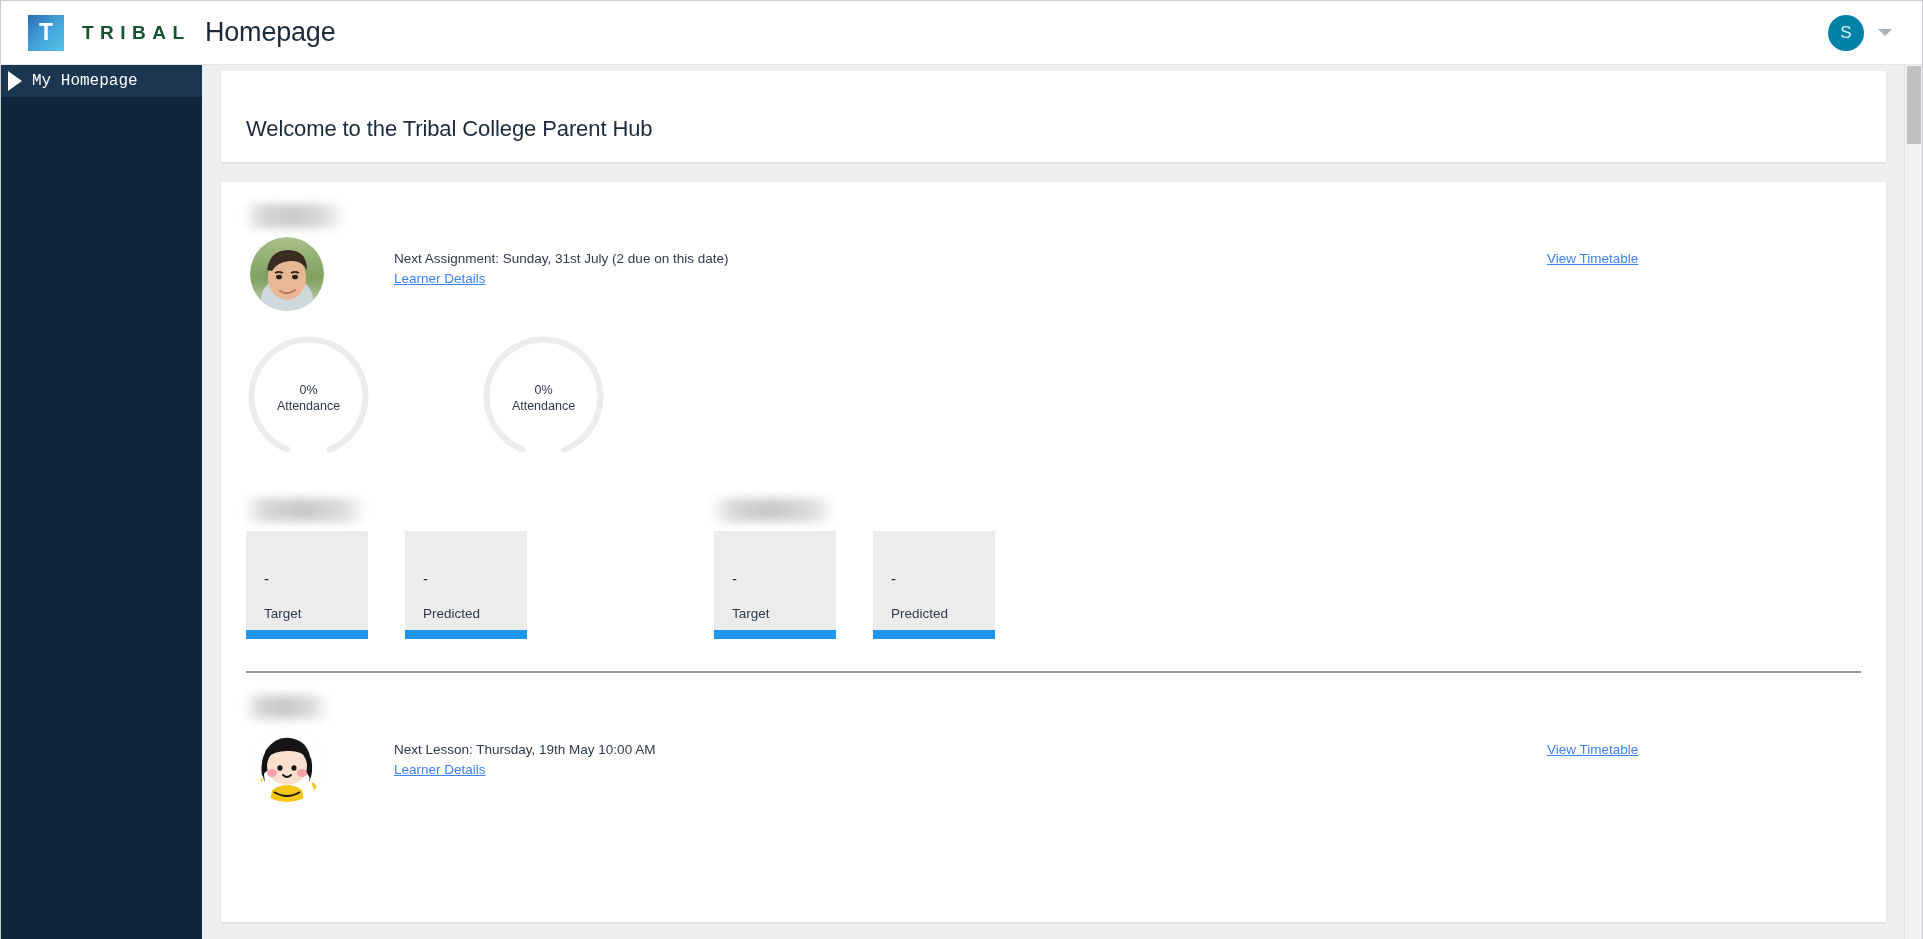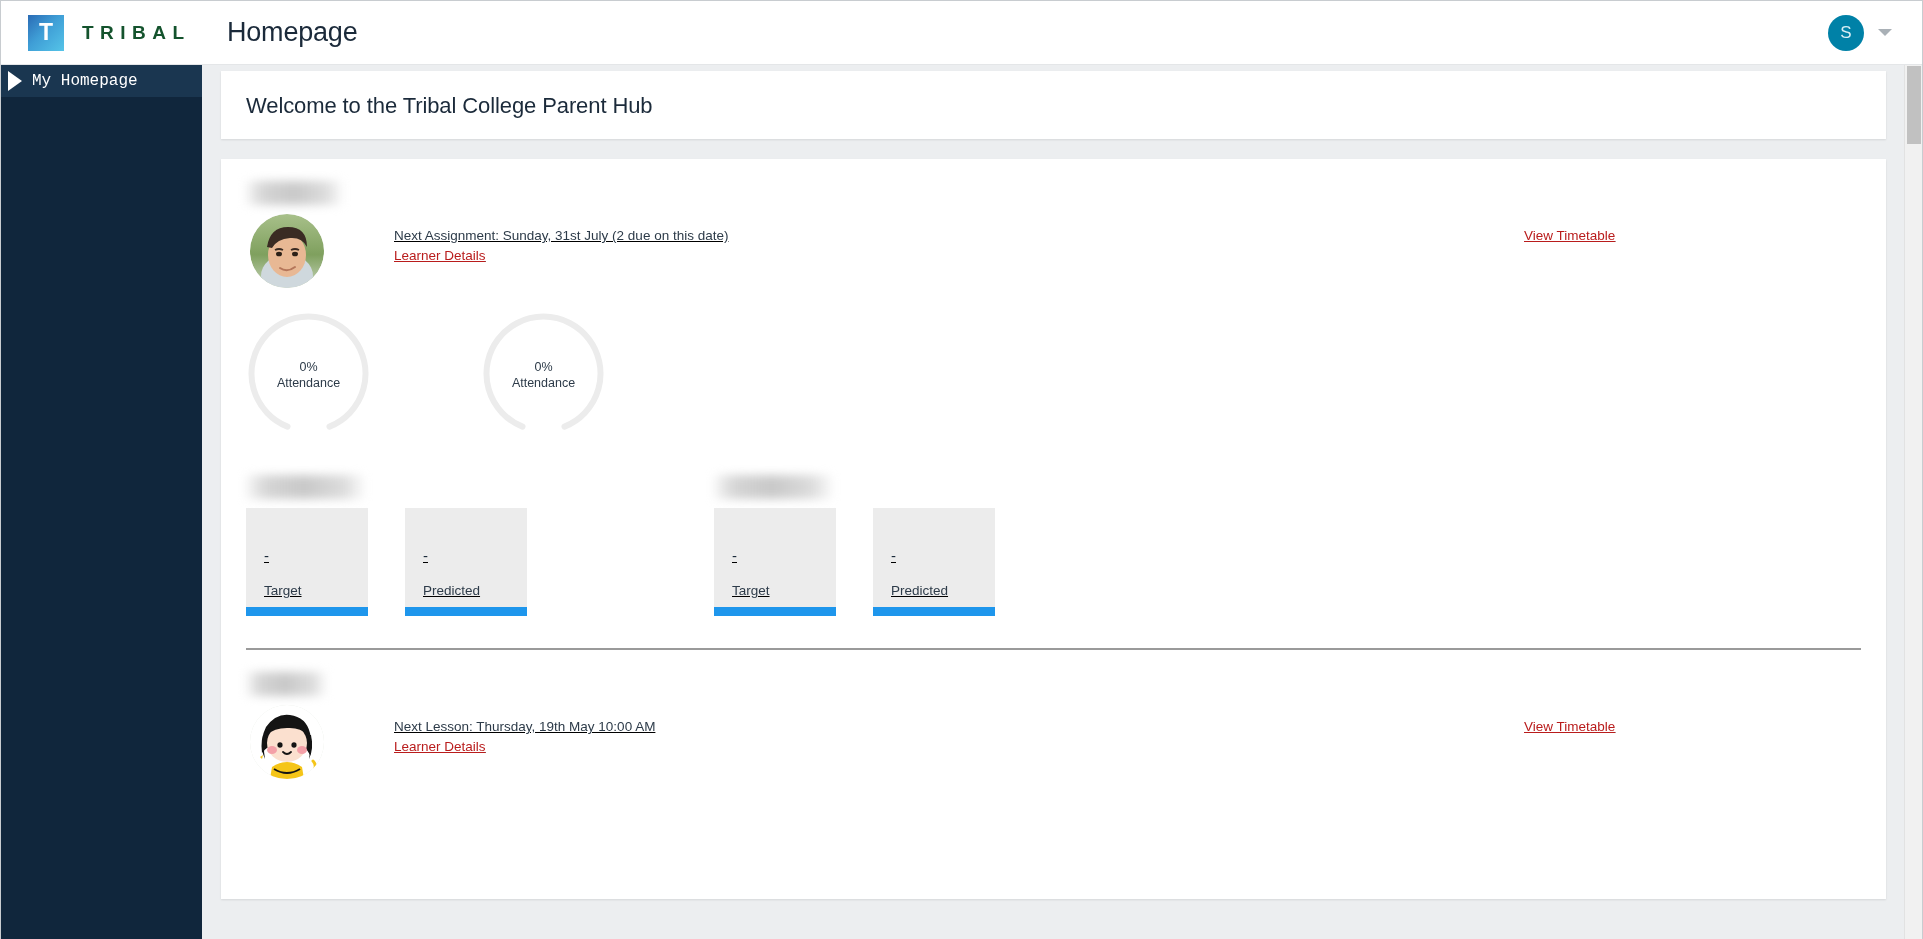--- a/index.html
+++ b/index.html
@@ -45,21 +45,21 @@
     margin-left: 18px;
     font-size: 19px;
     font-weight: 700;
     letter-spacing: 6.5px;
     color: #14532d;
   }
   .page-title {
     font-size: 27px;
     color: #1b2a3a;
     font-weight: 400;
-    margin-left: 25px;
+    margin-left: 3px;
     letter-spacing: -0.2px;
   }
   .topbar-right {
     margin-left: auto;
     display: flex; align-items: center;
     padding-right: 30px;
     gap: 14px;
   }
   .avatar-circle {
     width: 36px; height: 36px; border-radius: 50%;
@@ -119,35 +119,36 @@
   }
   .card.welcome {
     margin-top: 6px;
     padding: 22px 25px 20px 25px;
   }
   .welcome-title {
     font-size: 22px;
     color: #1b2a3a;
     font-weight: 400;
     letter-spacing: -0.1px;
+    margin-top: 23px;
   }
   .welcome-sub {
     margin-top: 16px;
     font-size: 13.5px;
     color: #36424e;
     letter-spacing: -0.05px;
   }
 
   .card.students {
     margin-top: 20px;
     padding: 0 0 0 0;
     min-height: 740px;
   }
 
-  .student-block { padding: 22px 32px 0 25px; position: relative; text-decoration: underline; }
+  .student-block { padding: 22px 9px 0 25px; position: relative; }
 
   .blurred-name {
     height: 24px;
     width: 96px;
     border-radius: 3px;
     background: linear-gradient(90deg,
         rgba(222,222,222,0.25) 0%,
         rgba(205,205,205,0.85) 18%,
         rgba(198,198,198,0.95) 50%,
         rgba(210,210,210,0.8) 82%,
@@ -174,21 +175,21 @@
     padding-top: 12px;
     flex: 1 1 auto;
   }
   .info-line {
     font-size: 13.5px;
     color: #2d3b49;
     line-height: 19px;
     margin-bottom: 1px;
   }
   .lnk {
-    color: #b91c1c;
+    color: #3b82f6;
     text-decoration: underline;
     font-size: 13.5px;
     line-height: 19px;
     cursor: pointer;
   }
   .timetable-col {
     width: 330px;
     padding-top: 12px;
     margin-left: 20px;
     flex: 0 0 330px;

